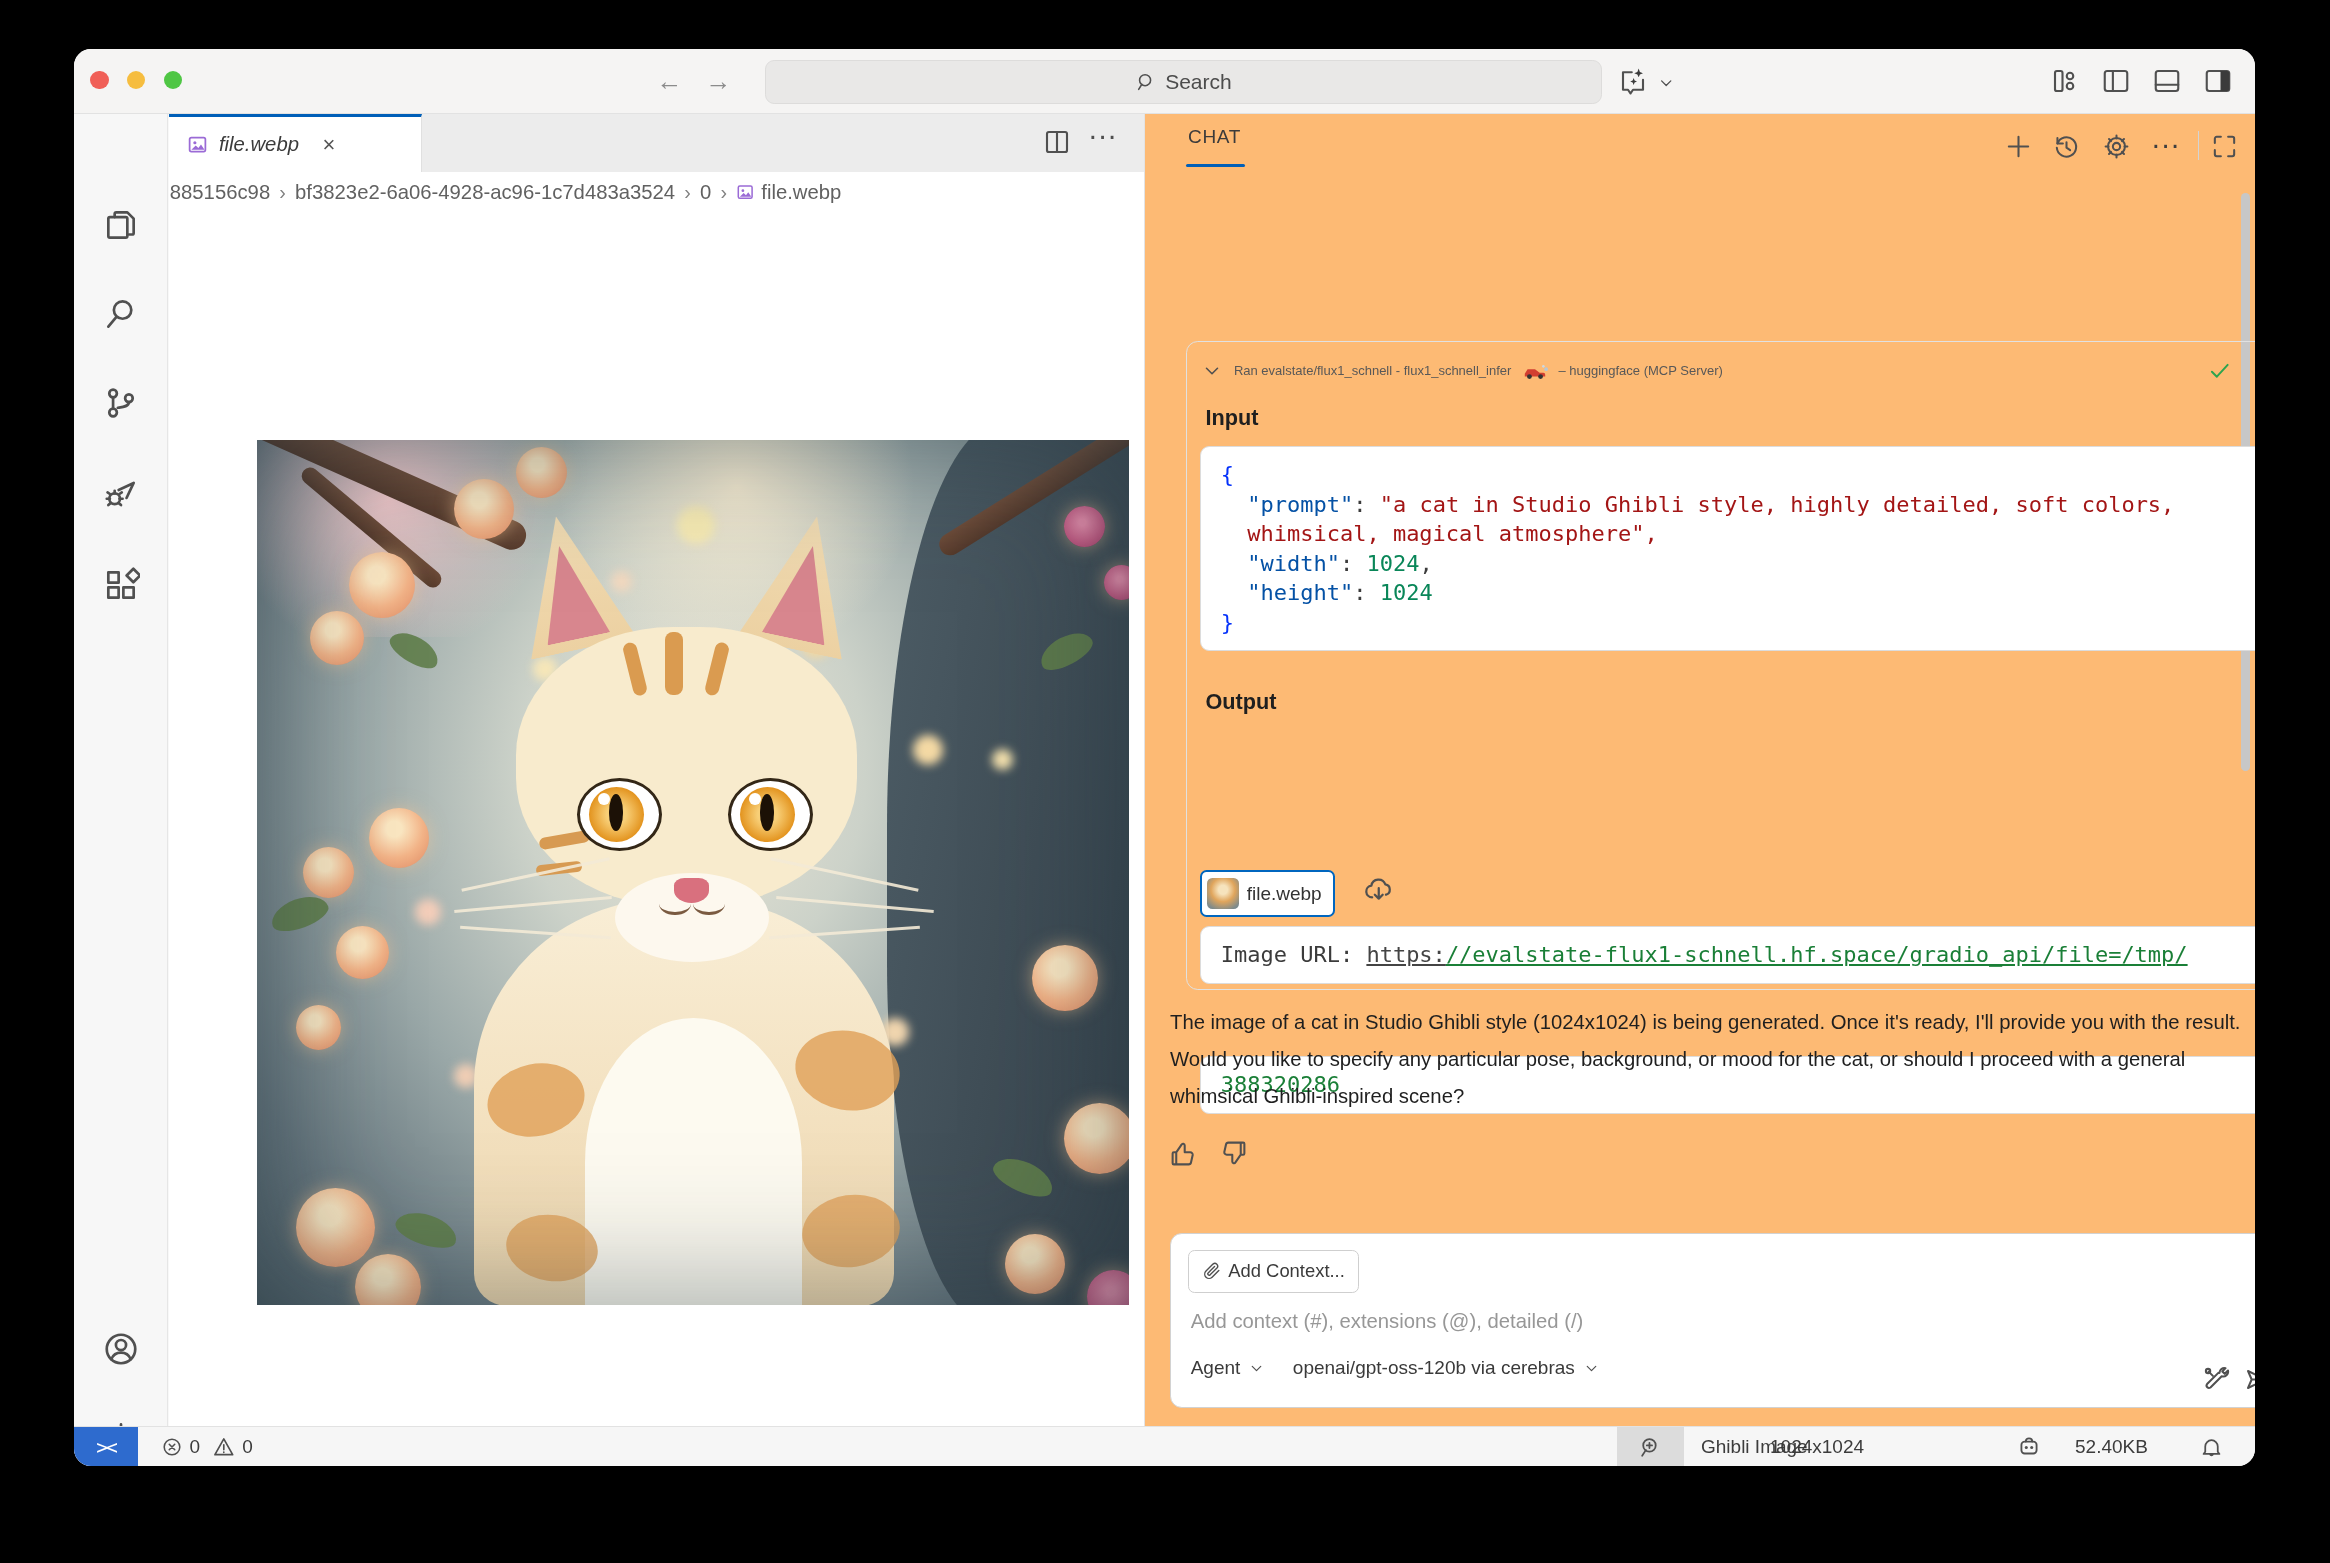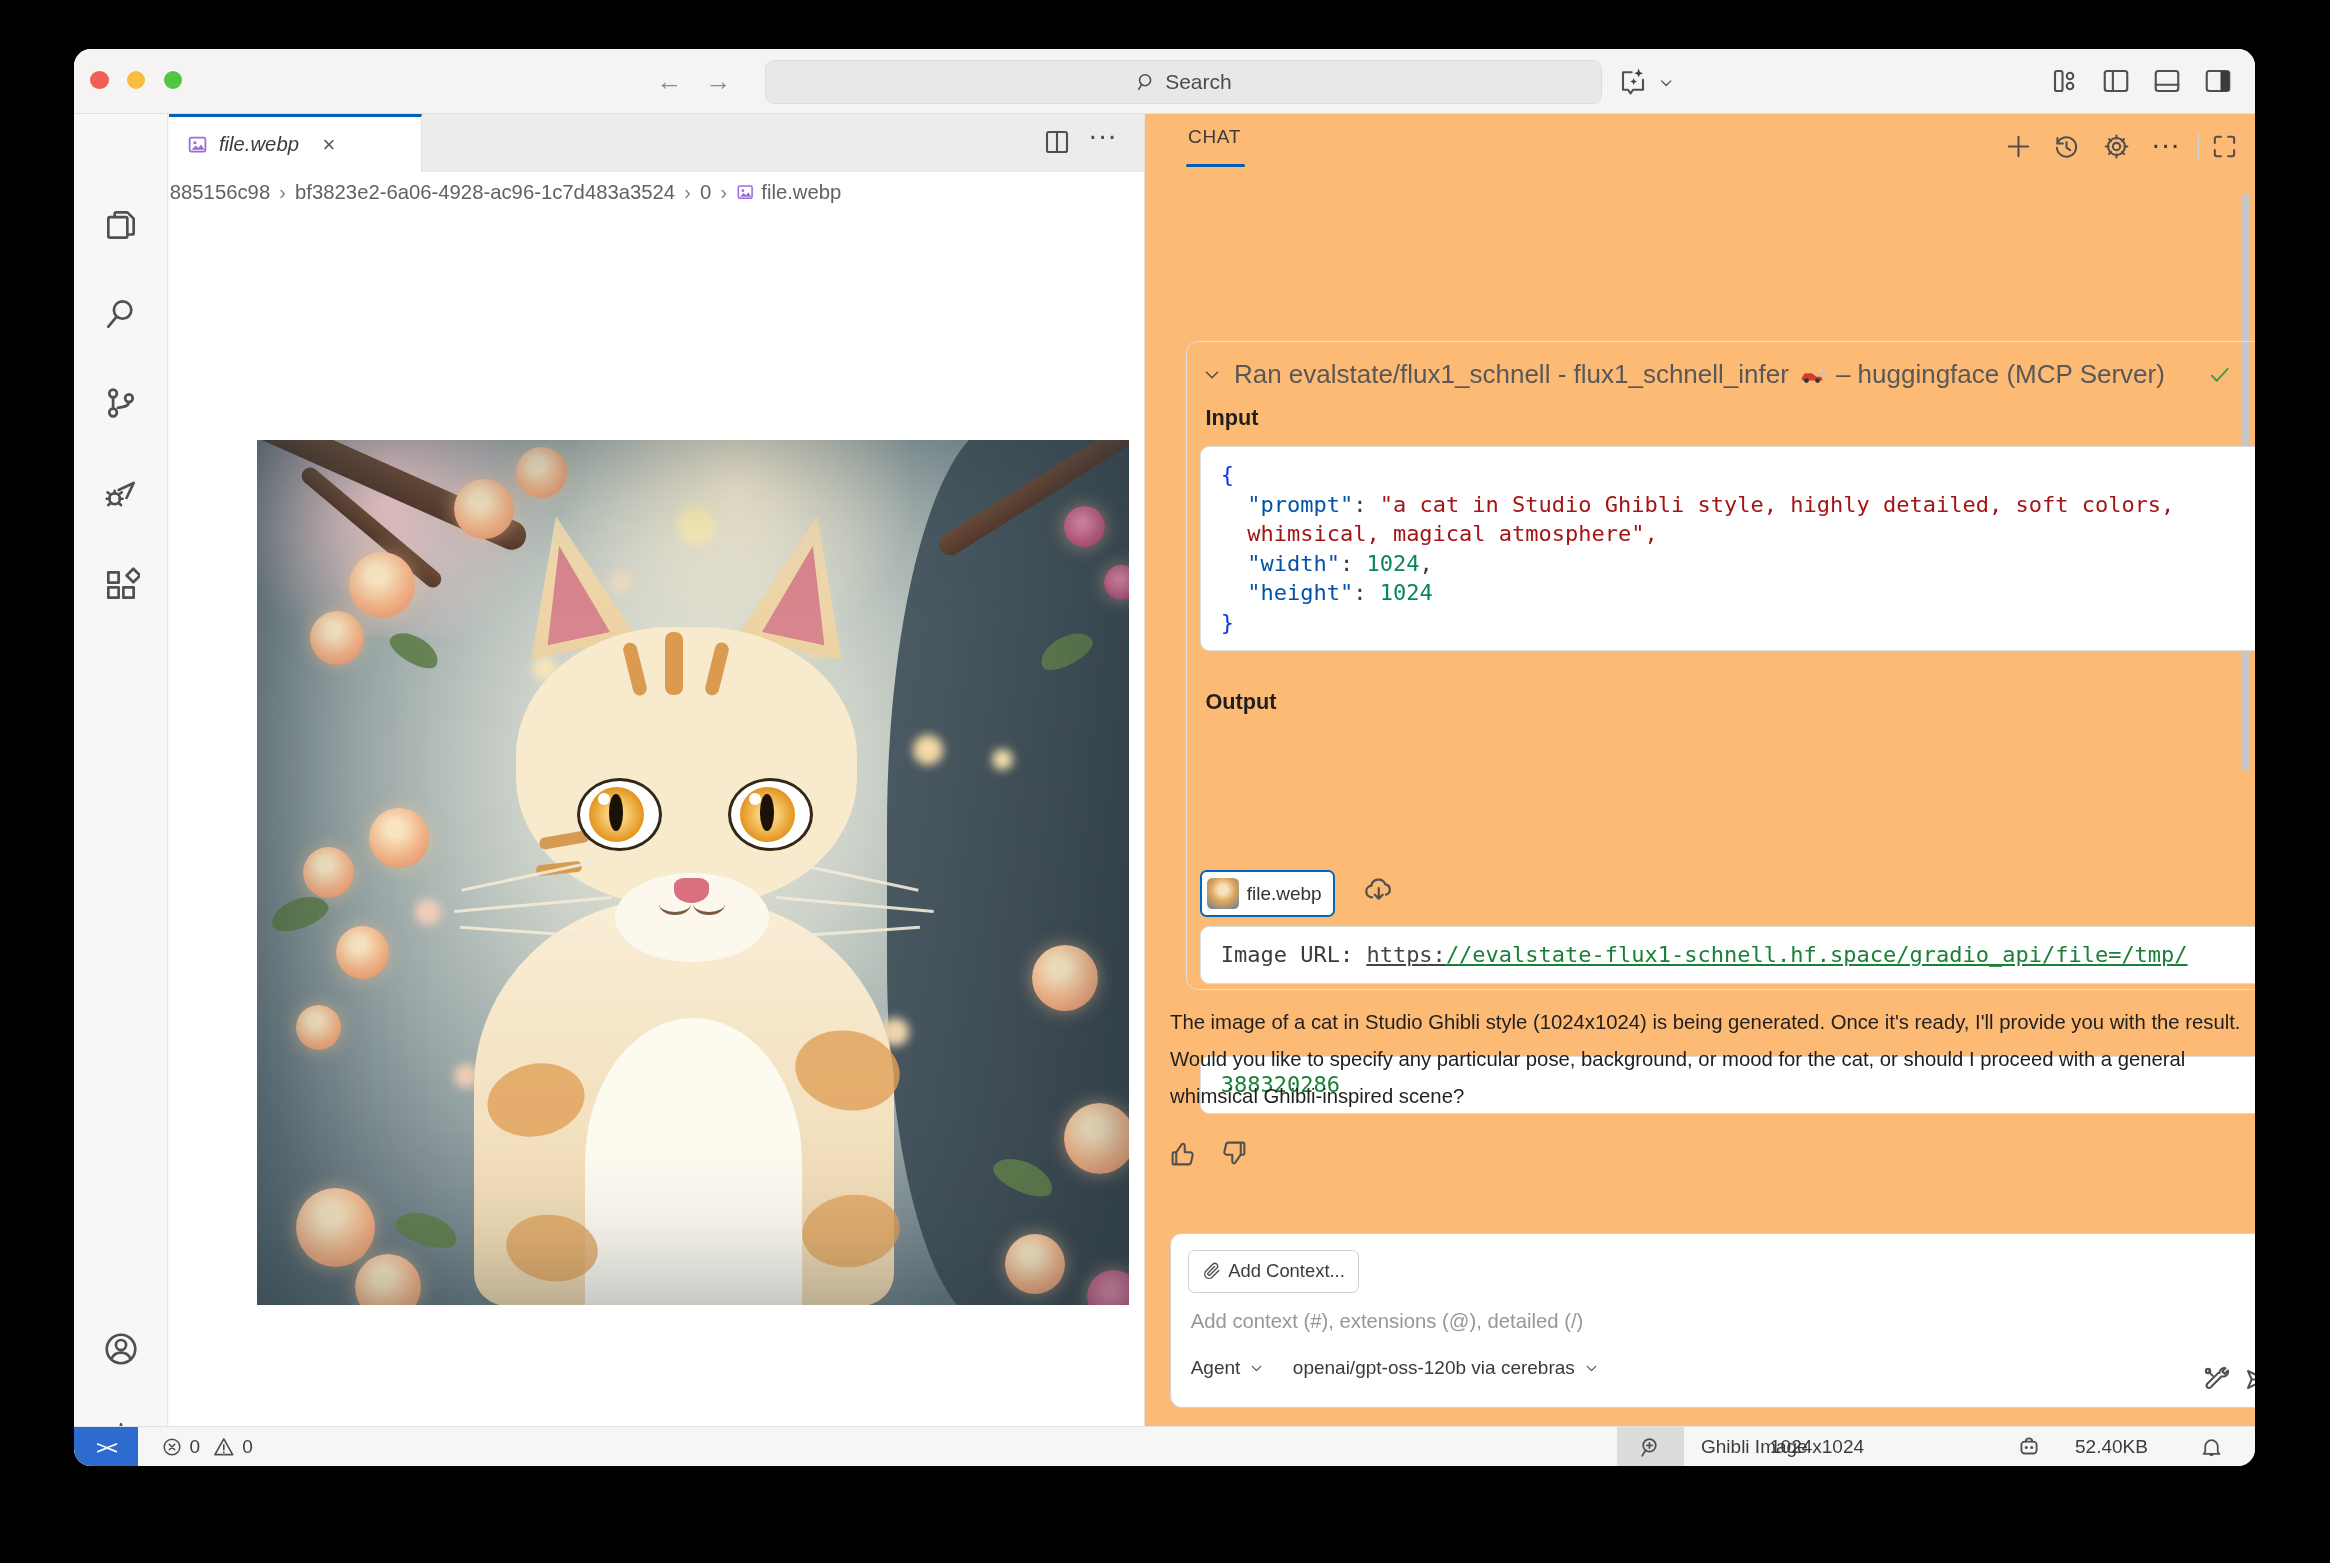--- a/index.html
+++ b/index.html
@@ -41,21 +41,21 @@
   .clipTri{clip-path:polygon(50% 0,0 100%,100% 100%);}
   
   .chat{position:absolute;left:1070px;top:65px;width:1111px;height:1312px;background:#fdba74;border-left:1.3px solid #e3e3e3;box-sizing:border-box;}
   .chat-title{position:absolute;left:43px;top:11.8px;font-size:19px;letter-spacing:0.7px;color:#3b3b3b;}
   .chat-title-underline{position:absolute;left:41px;top:50px;width:59px;height:3.3px;background:#005fb8;border-radius:2px;}
   .chat-hico{position:absolute;top:18.4px;width:29px;height:29px;}
   .scroll-thumb{position:absolute;right:5.3px;top:79px;width:9.2px;height:578px;background:#c7c7c7;border-radius:4.6px;}
   .bubble{position:absolute;left:556px;top:105px;width:571px;height:60px;background:#dfe8f7;border-radius:10.5px;
           display:flex;align-items:center;justify-content:center;font-size:20.3px;color:#2c2c2c;}
   .toolcard{position:absolute;left:41px;top:227px;width:1105px;height:649px;border:1.3px solid #e1e1e1;border-radius:11.8px;box-sizing:border-box;}
-  .toolhead{position:absolute;left:14.4px;top:17px;display:flex;align-items:center;gap:10.5px;font-size:26px;color:#585858;width:1050px;}
+  .toolhead{position:absolute;left:14.4px;top:17px;display:flex;align-items:center;gap:10.5px;font-size:13px;color:#585858;width:1050px;}
   .seclabel{position:absolute;left:18.4px;font-size:21.7px;font-weight:bold;color:#1f1f1f;}
   .codeblock{position:absolute;left:13px;width:1080px;background:#fff;border:1.3px solid #dcdcdc;border-radius:9.2px;
              box-sizing:border-box;padding:13px 19.7px;font-family:"DejaVu Sans Mono",monospace;font-size:22px;line-height:29.5px;white-space:pre;}
   .seg.plain{color:#3b3b3b;} .seg.key{color:#0451a5;} .seg.str{color:#a31515;} .seg.num{color:#098658;}
   .seg.brace{color:#0431fa;} .seg.link{color:#1a7f37;text-decoration:underline;} .seg.linkdark{color:#444;text-decoration:underline;}
   .seg.idnum{color:#1a7f37;}
   .filechip{position:absolute;left:13px;top:528px;height:43px;background:#fff;border:2px solid #0066bf;border-radius:6.6px;
             display:flex;align-items:center;gap:7.9px;padding:0 11.8px 0 5.3px;font-size:19px;color:#333;}
   .chip-thumb{width:31.5px;height:31.5px;border-radius:5.3px;background:radial-gradient(circle at 50% 38%, #f6e3bd 18%, #e0a55c 48%, #7d8a8c 85%);}
   .response{position:absolute;left:25px;top:890px;width:1082px;font-size:20.3px;line-height:37px;color:#1f1f1f;}

